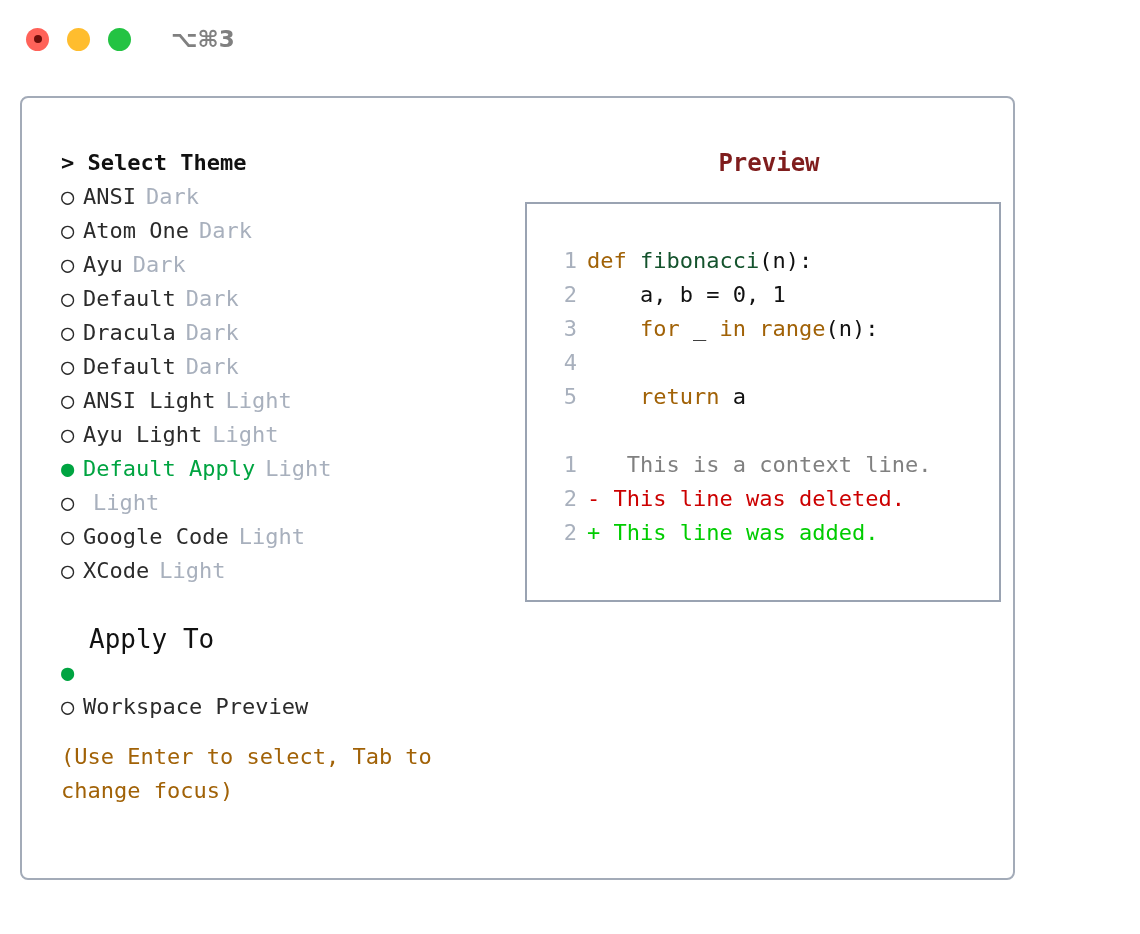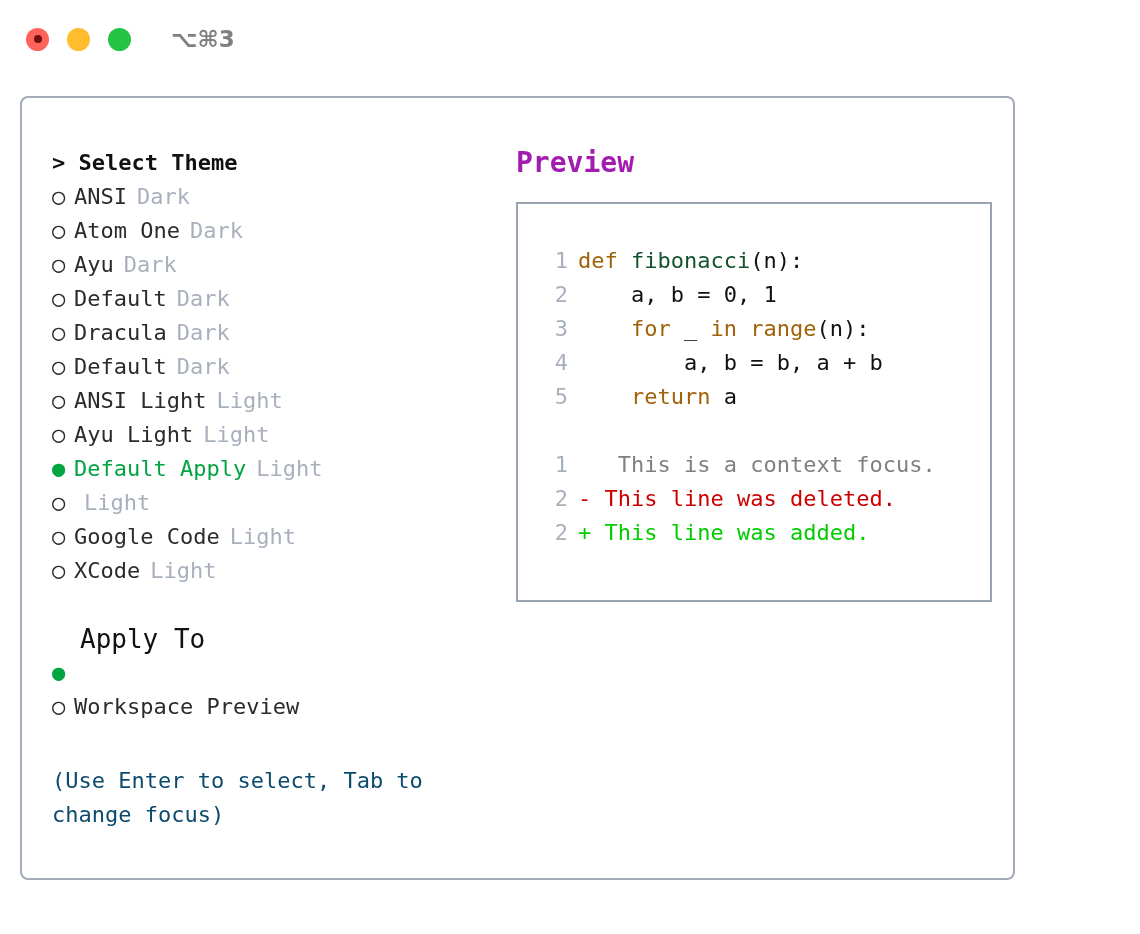--- a/index.html
+++ b/index.html
@@ -72,24 +72,25 @@
     top: 96px;
     width: 995px;
     height: 784px;
     border: 2px solid #a3abb8;
     border-radius: 8px;
     background: #ffffff;
   }
 
   .panel-inner {
     position: absolute;
-    left: 12px; top: 0;
+    left: 0; top: 0;
     width: 100%;
     height: 100%;
     display: flex;
+    padding-left: 21px;
   }
 
   
   .left-col {
     width: 470px;
     padding: 48px 0 0 18px;
   }
 
   .section-head {
     font-size: 22px;
@@ -128,38 +129,39 @@
   .apply-head {
     font-size: 26px;
     color: #111111;
     line-height: 34px;
     padding-left: 28px;
     white-space: pre;
   }
   .spacer-block { height: 34px; }
 
   .hint {
-    margin-top: 40px;
-    font-size: 22px;
-    line-height: 34px;
-    color: #0c4a6e;
+    margin-top: 16px;
+    font-size: 22px;
+    line-height: 34px;
+    color: #a16207;
     width: 410px;
     white-space: pre-wrap;
   }
 
   
   .right-col {
     flex: 1;
     padding: 48px 0 0 12px;
   }
   .preview-head {
-    font-size: 28px;
+    font-size: 24px;
     font-weight: bold;
-    color: #a21caf;
-    line-height: 34px;
+    color: #7f1d1d;
+    line-height: 34px;
+    text-align: center;
   }
   .code-box {
     margin-top: 22px;
     width: 476px;
     height: 400px;
     border: 2px solid #9aa3b2;
     background: #ffffff;
     padding: 40px 0 0 16px;
   }
   .code-line {
@@ -234,26 +236,26 @@
       </div>
 
       <div class="right-col">
         <div class="preview-head">Preview</div>
 
         <div class="code-box">
           <div id="code-lines">
               <div class="code-line"><span class="ln">1</span><span class="tok-kw">def </span><span class="tok-fn">fibonacci</span><span class="tok-plain">(n):</span></div>
               <div class="code-line"><span class="ln">2</span><span class="tok-plain">    a, b = 0, 1</span></div>
               <div class="code-line"><span class="ln">3</span><span class="tok-plain">    </span><span class="tok-kw">for</span><span class="tok-plain"> _ </span><span class="tok-kw">in</span><span class="tok-plain"> </span><span class="tok-kw">range</span><span class="tok-plain">(n):</span></div>
-              <div class="code-line"><span class="ln">4</span><span class="tok-plain">        a, b = b, a + b</span></div>
+              <div class="code-line"><span class="ln">4</span></div>
               <div class="code-line"><span class="ln">5</span><span class="tok-plain">    </span><span class="tok-kw">return</span><span class="tok-plain"> a</span></div>
             </div>
           <div class="code-gap"></div>
           <div id="diff-lines">
-              <div class="code-line"><span class="ln">1</span><span class="tok-ctx"> </span><span class="tok-ctx">  This is a context focus.</span></div>
+              <div class="code-line"><span class="ln">1</span><span class="tok-ctx"> </span><span class="tok-ctx">  This is a context line.</span></div>
               <div class="code-line"><span class="ln">2</span><span class="tok-del">-</span><span class="tok-del"> This line was deleted.</span></div>
               <div class="code-line"><span class="ln">2</span><span class="tok-add">+</span><span class="tok-add"> This line was added.</span></div>
             </div>
         </div>
       </div>
 
     </div>
   </div>
 </div>
 

